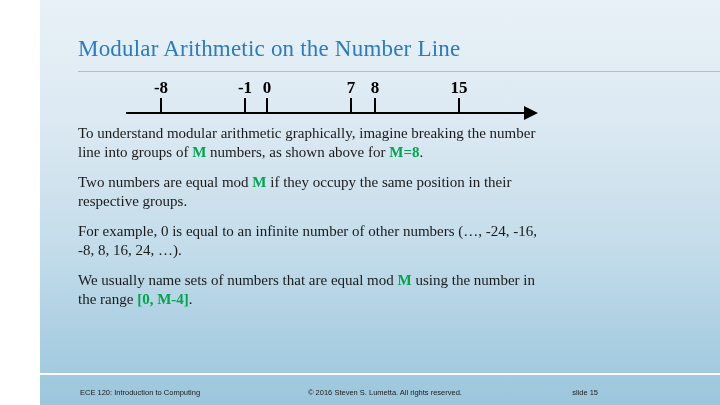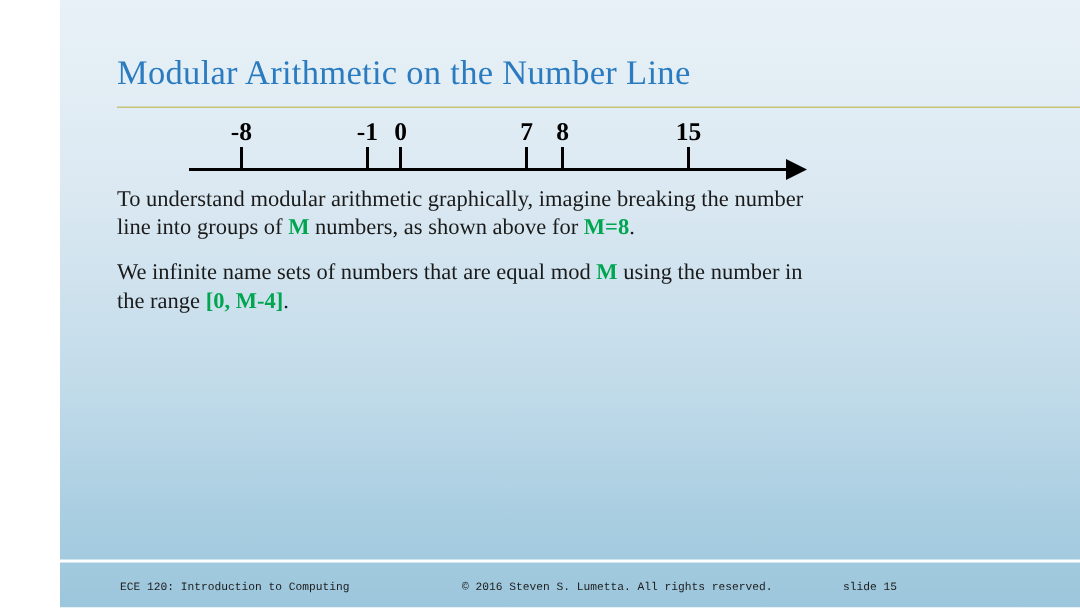--- a/index.html
+++ b/index.html
@@ -107,21 +107,21 @@
     width: 720px;
     height: 2px;
     background: #ffffff;
   }
   .footer {
     position: absolute;
     left: 0;
     top: 378px;
     width: 596px;
     height: 27px;
-    font-family: Liberation Mono, monospace;
+    font-family: Liberation Sans, sans-serif;
     font-size: 7.5px;
     color: #1c1c1c;
   }
   .footer .left {
     position: absolute;
     left: 40px;
     top: 10px;
   }
   .footer .center {
     position: absolute;
@@ -158,21 +158,23 @@
         <div class="lbl" style="left: 167px;">-1</div>
         <div class="lbl" style="left: 189px;">0</div>
         <div class="lbl" style="left: 273px;">7</div>
         <div class="lbl" style="left: 297px;">8</div>
         <div class="lbl" style="left: 381px; font-family: Liberation Serif, serif;">15</div>
       </div>
   </div>
 
   <div class="body">
     <div class="para" id="p-0"><span>To understand modular arithmetic graphically, imagine breaking the number line into groups of </span><span class="hl">M</span><span> numbers, as shown above for </span><span class="hl">M=8</span><span>.</span></div>
-    <div class="para" id="p-3"><span>We infinite name sets of numbers that are equal mod </span><span class="hl">M</span><span> using the number in the range </span><span class="hl">[0, M-4]</span><span>.</span></div>
+    <div class="para" id="p-1"><span>Two numbers are equal mod </span><span class="hl">M</span><span> if they occupy the same position in their respective groups.</span></div>
+    <div class="para" id="p-2"><span>For example, 0 is equal to an infinite number of other numbers (…, -24, -16, -8, 8, 16, 24, …).</span></div>
+    <div class="para" id="p-3"><span>We usually name sets of numbers that are equal mod </span><span class="hl">M</span><span> using the number in the range </span><span class="hl">[0, M-4]</span><span>.</span></div>
   </div>
 
   <div class="footer-rule"></div>
   <div class="footer">
     <span class="left">ECE 120: Introduction to Computing</span>
     <span class="center">© 2016 Steven S. Lumetta.  All rights reserved.</span>
     <span class="right">slide 15</span>
   </div>
 
 </div>

